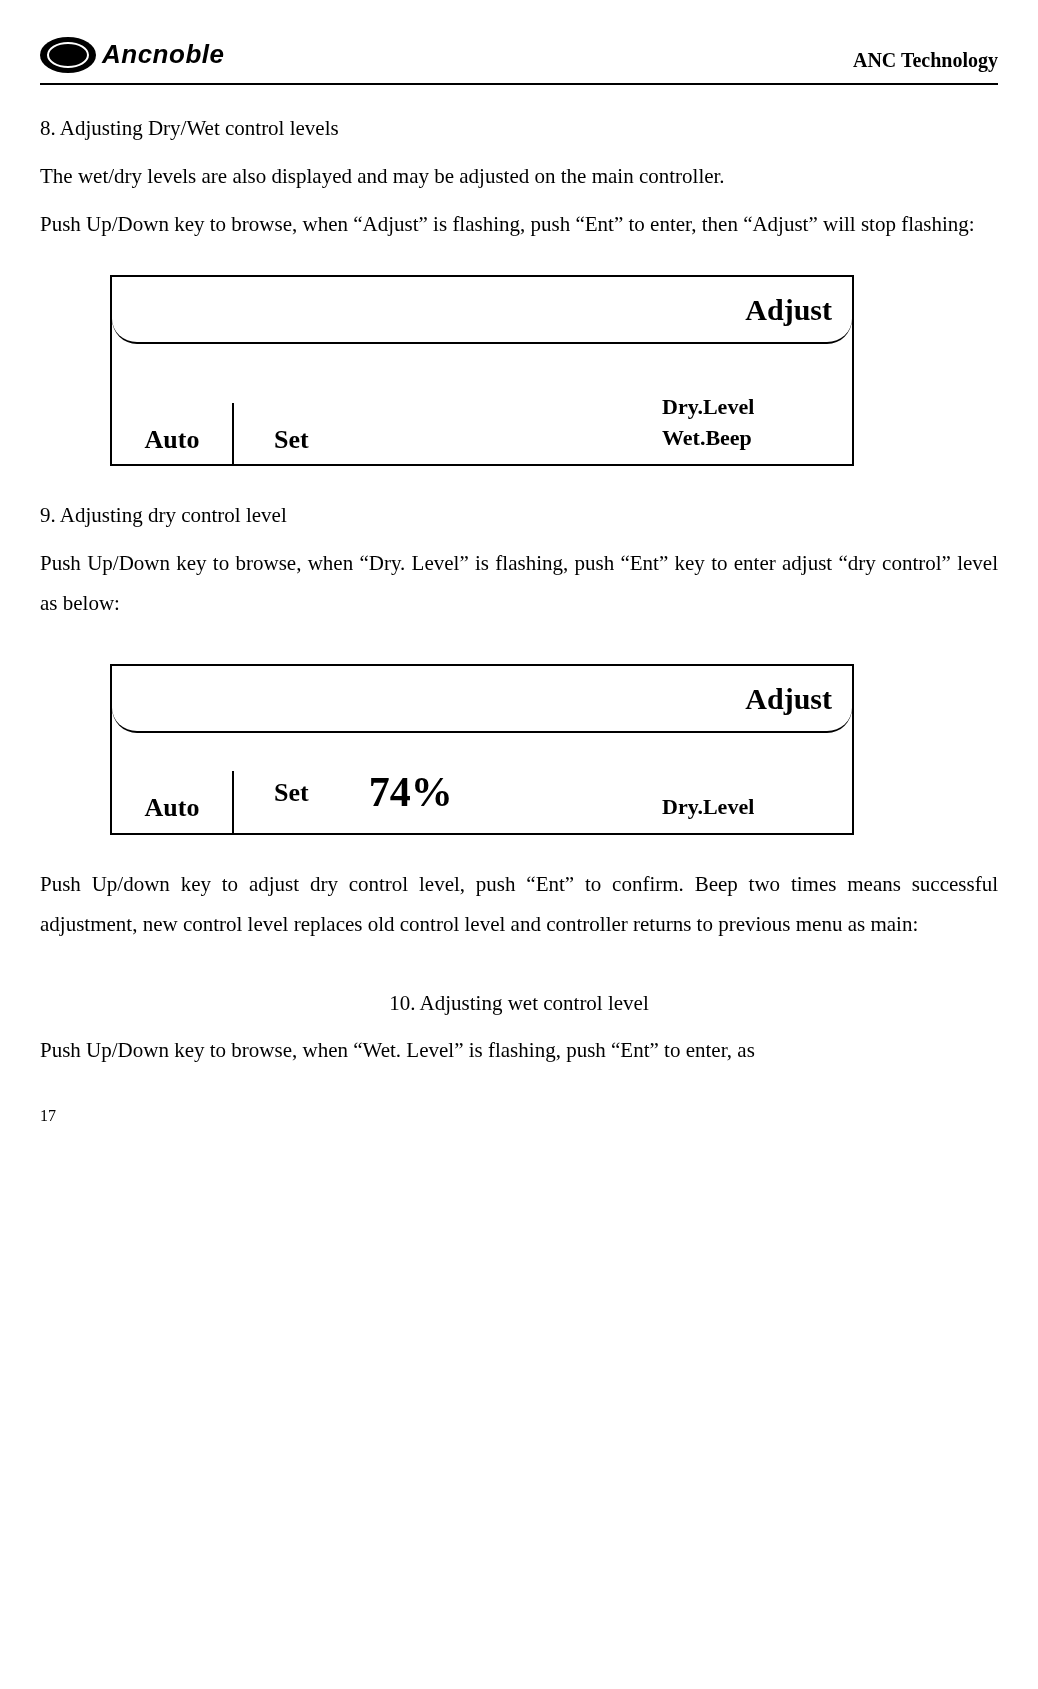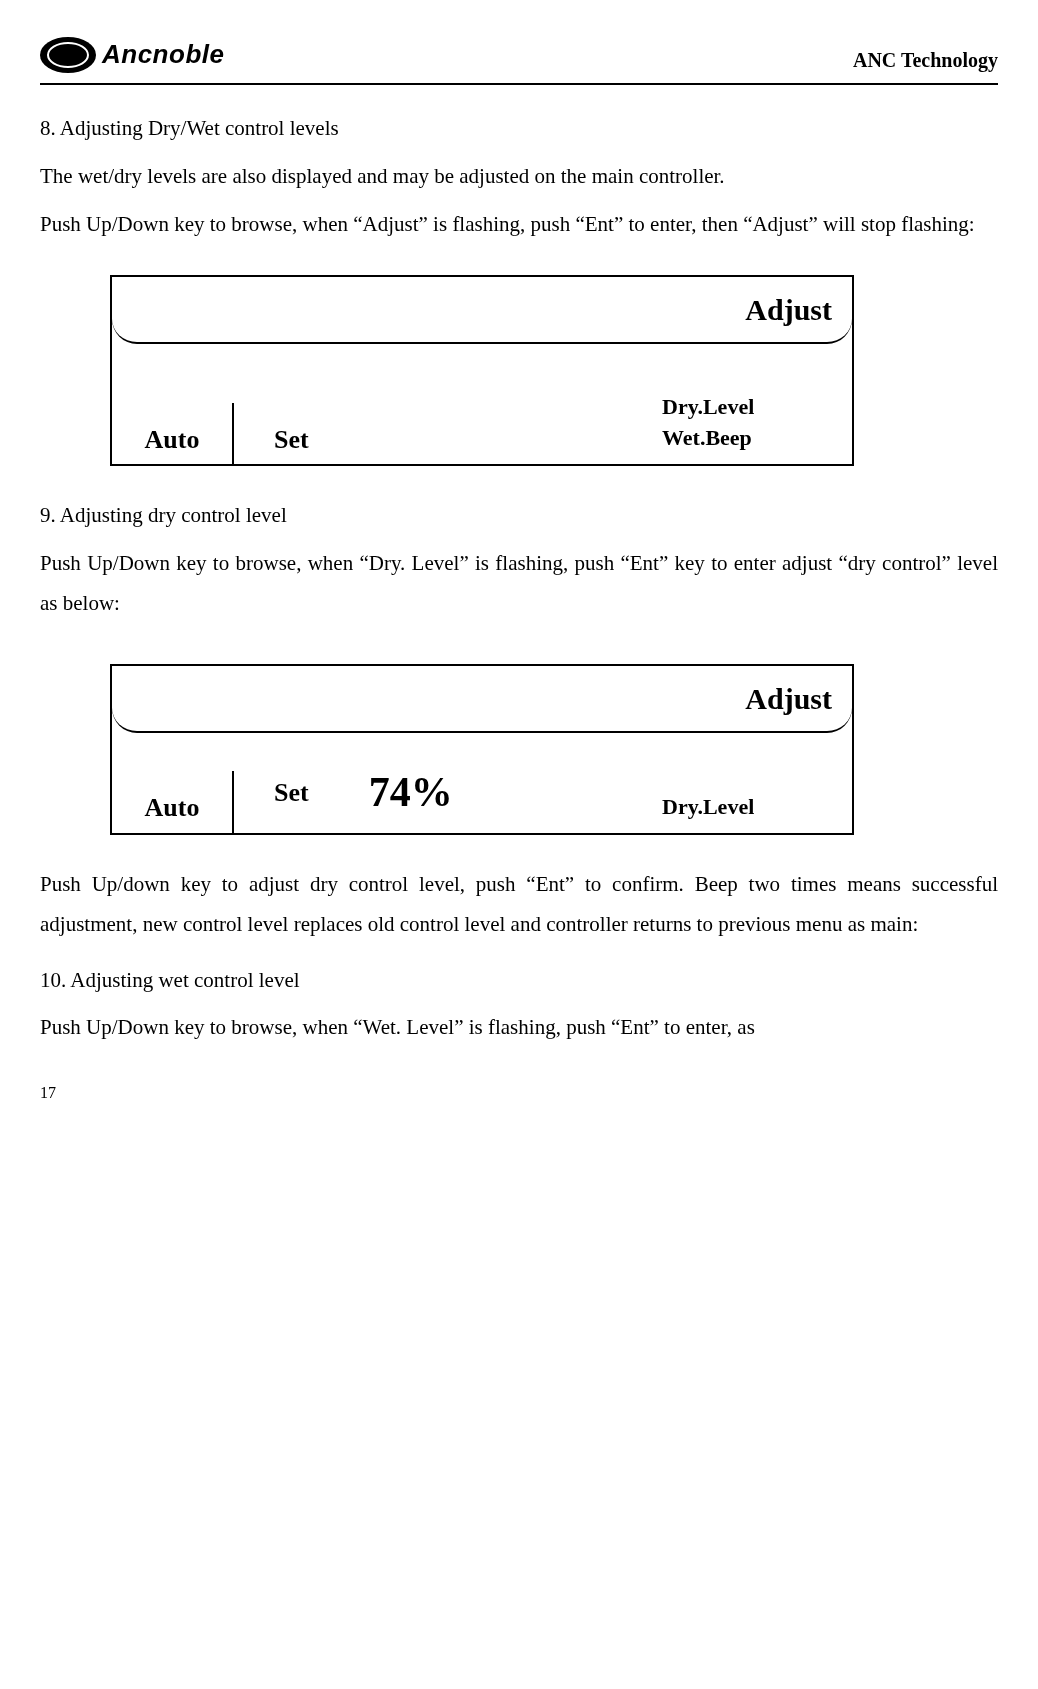--- a/index.html
+++ b/index.html
@@ -156,16 +156,16 @@
       <span class="big">74%</span>
     </div>
     <div class="lcd-col3">
       <div>Dry.Level</div>
     </div>
   </div>
 </div>
 
 <div class="para" style="margin-top:30px;">Push Up/down key to adjust dry control level, push “Ent” to confirm. Beep two times means successful adjustment, new control level replaces old control level and controller returns to previous menu as main:</div>
 
-<div class="section-heading" style="margin-top:16px;">10. Adjusting wet control level</div>
+<div class="section-heading" style="margin-top:39px;text-align:center;">10. Adjusting wet control level</div>
 <div class="para">Push Up/Down key to browse, when “Wet. Level” is flashing, push “Ent” to enter, as</div>
 
 <div class="page-num">17</div>
 
 </body></html>

